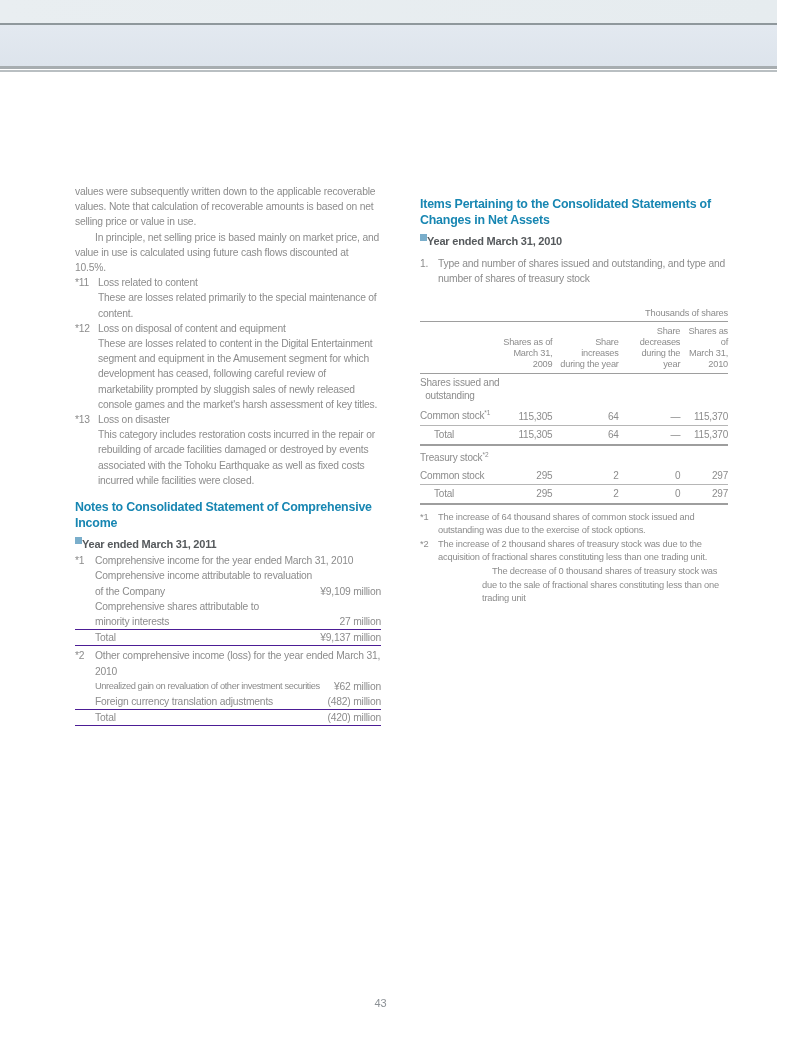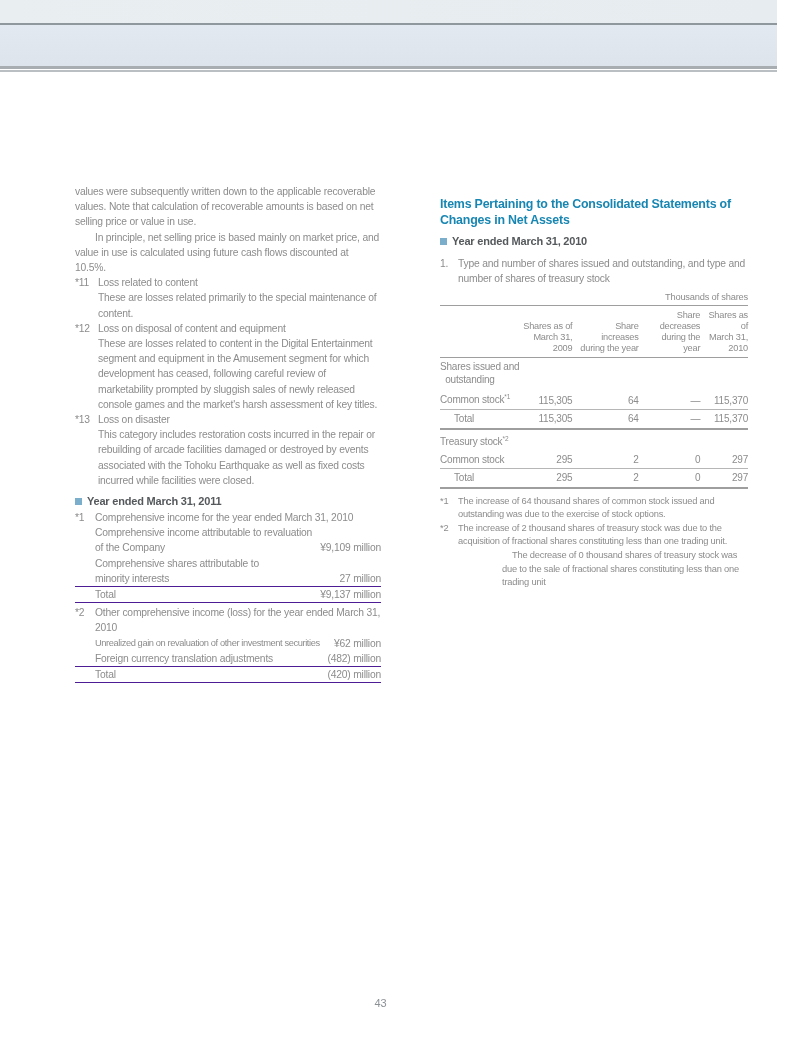--- a/index.html
+++ b/index.html
@@ -15,47 +15,47 @@
   body{font-family:"Liberation Sans","DejaVu Sans",sans-serif;}
   .page{position:relative;width:777px;height:1041px;background:#fff;overflow:hidden;}
 
   
   .band-top{height:25px;background:linear-gradient(90deg,#e9eef1,#e6ecef);border-bottom:2px solid #8f989c;}
   .band-main{height:44px;background:linear-gradient(180deg,#e3e9f0,#dde4ec);border-bottom:3px solid #a7adb0;}
   .band-gap{height:3px;background:#fff;border-bottom:2px solid #b9bfc2;}
 
   .col{position:absolute;color:var(--body-text);font-size:10.3px;letter-spacing:-0.2px;line-height:15.2px;}
   .col-left{left:75px;top:184px;width:306px;}
-  .col-right{left:440px;top:197px;width:308px;}
+  .col-right{left:420px;top:197px;width:308px;}
 
   p.body{margin:0;}
   p.indent{text-indent:20px;}
 
   .note{display:flex;}
   .note-marker{flex:none;width:23px;}
   .note-content{flex:1;}
 
   h2.section{color:var(--heading);font-size:12.4px;line-height:15.6px;font-weight:bold;letter-spacing:-0.2px;margin-top:12px;}
-  .subheading{display:flex;align-items:center;gap:5px;margin-top:6px;color:var(--dark-text);font-weight:bold;font-size:11px;line-height:14px;}
+  .subheading{display:flex;align-items:flex-start;margin-top:6px;color:var(--dark-text);font-weight:bold;font-size:11px;line-height:14px;}
   .bullet{flex:none;width:7px;height:7px;background:var(--bullet);}
 
   .fin-note{margin-top:2px;}
   .fin-intro{display:flex;}
   .fin-marker{flex:none;width:20px;}
   .fin-intro-text{flex:1;}
   .fin-row{display:flex;justify-content:space-between;align-items:flex-end;padding-left:20px;}
   .fin-value{white-space:nowrap;}
   .rule-b{border-bottom:1px solid #4c1d95;}
   .condensed{font-size:9.3px;letter-spacing:-0.4px;}
 
   .item-line{display:flex;margin-top:8px;}
   .item-no{flex:none;width:18px;}
   .item-text{flex:1;}
 
-  .table-wrap{margin-top:4px;}
+  .table-wrap{margin-top:20px;}
   .unit-note{text-align:right;font-size:9.3px;letter-spacing:-0.2px;padding-bottom:2px;border-bottom:1px solid var(--rule);line-height:12px;}
   table.shares{width:100%;border-collapse:collapse;table-layout:fixed;}
   table.shares th{font-weight:normal;font-size:9.2px;letter-spacing:-0.2px;line-height:11.2px;text-align:right;vertical-align:bottom;padding:4px 0 3px 4px;border-bottom:1px solid var(--rule);white-space:pre-line;}
   table.shares td{font-size:10px;letter-spacing:-0.2px;line-height:12.5px;text-align:right;vertical-align:bottom;padding:3px 0 2px 4px;}
   table.shares .lbl{text-align:left;padding-left:0;}
   tr.row-group td{white-space:pre-wrap;border-bottom:none;}
   tr.row-data td{border-bottom:1px solid var(--rule-light);}
   tr.row-total td{border-bottom:2px solid var(--rule);}
   tr.row-total td.lbl{padding-left:14px;}
   sup.fn{font-size:6.5px;vertical-align:super;letter-spacing:0;}
@@ -96,20 +96,21 @@
       </div>
     </div>
     <div class="note">
       <span class="note-marker">*13</span>
       <div class="note-content">
         <div>Loss on disaster</div>
         <p>This category includes restoration costs incurred in the repair or rebuilding of arcade facilities damaged or destroyed by events associated with the Tohoku Earthquake as well as fixed costs incurred while facilities were closed.</p>
       </div>
     </div>
 
+    <h2 class="section">Notes to Consolidated Statement of Comprehensive Income</h2>
     <div class="subheading">
       <span class="bullet"></span>
       <span>Year ended March 31, 2011</span>
     </div>
 
     <div class="fin-note">
       <div class="fin-intro">
         <span class="fin-marker">*1</span>
         <span class="fin-intro-text">Comprehensive income for the year ended March 31, 2010</span>
       </div>

